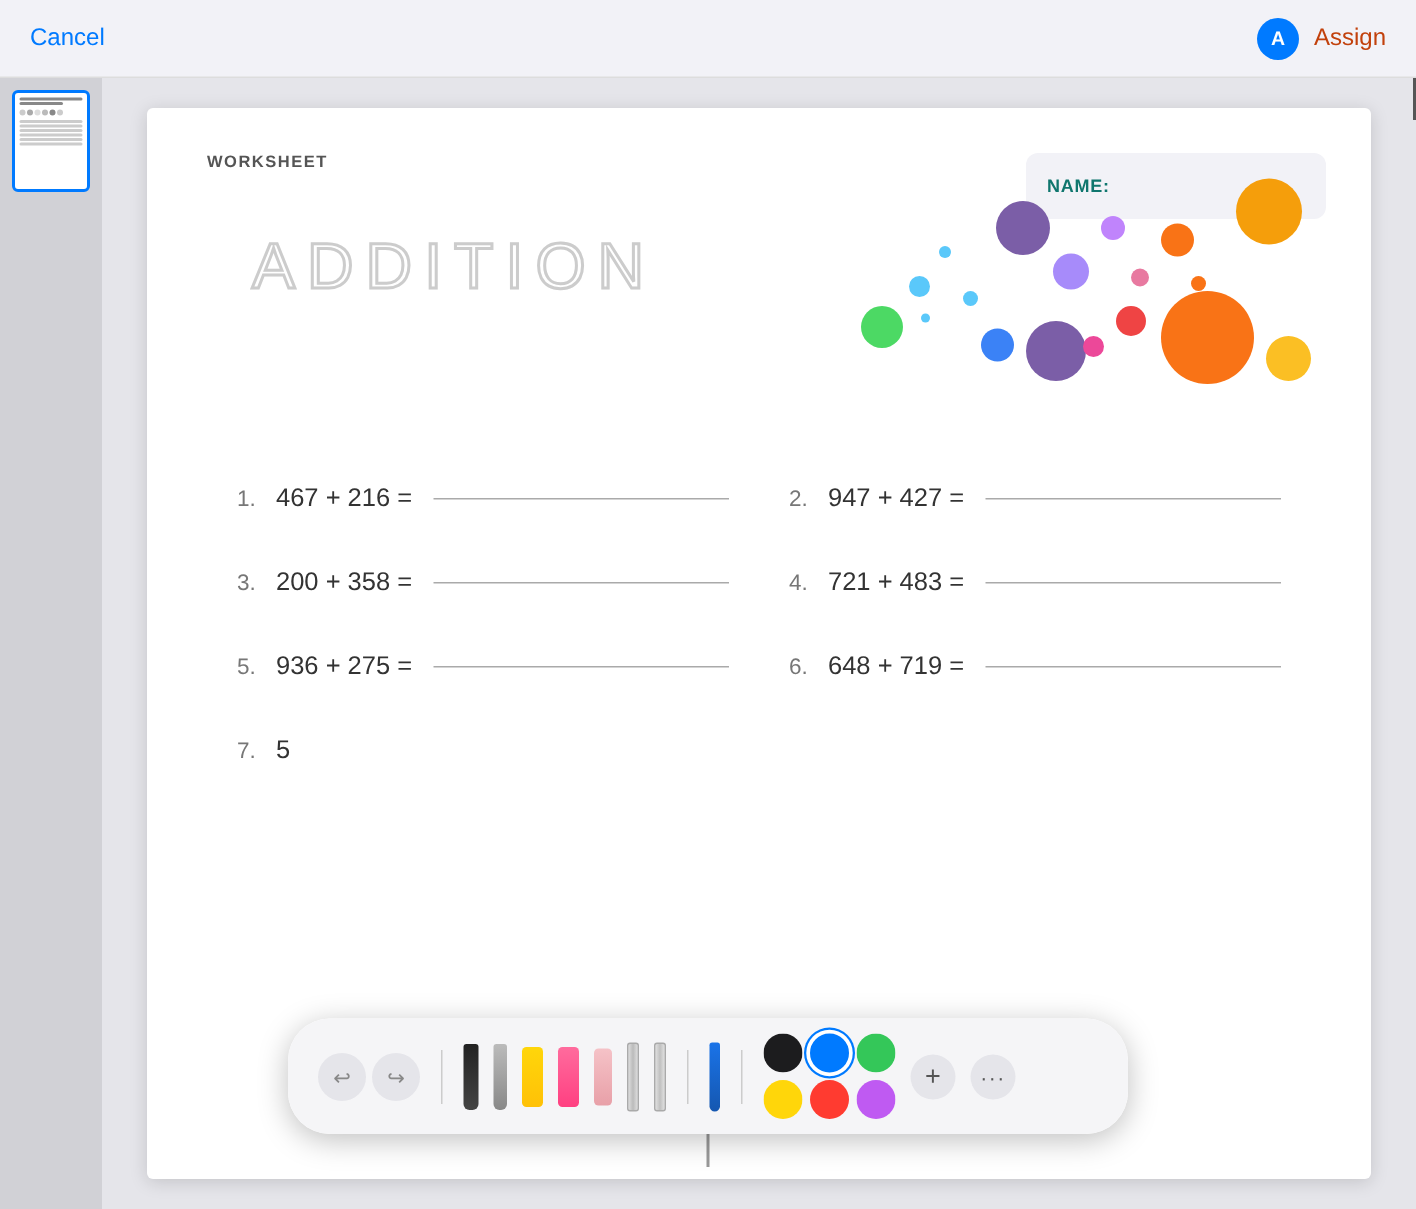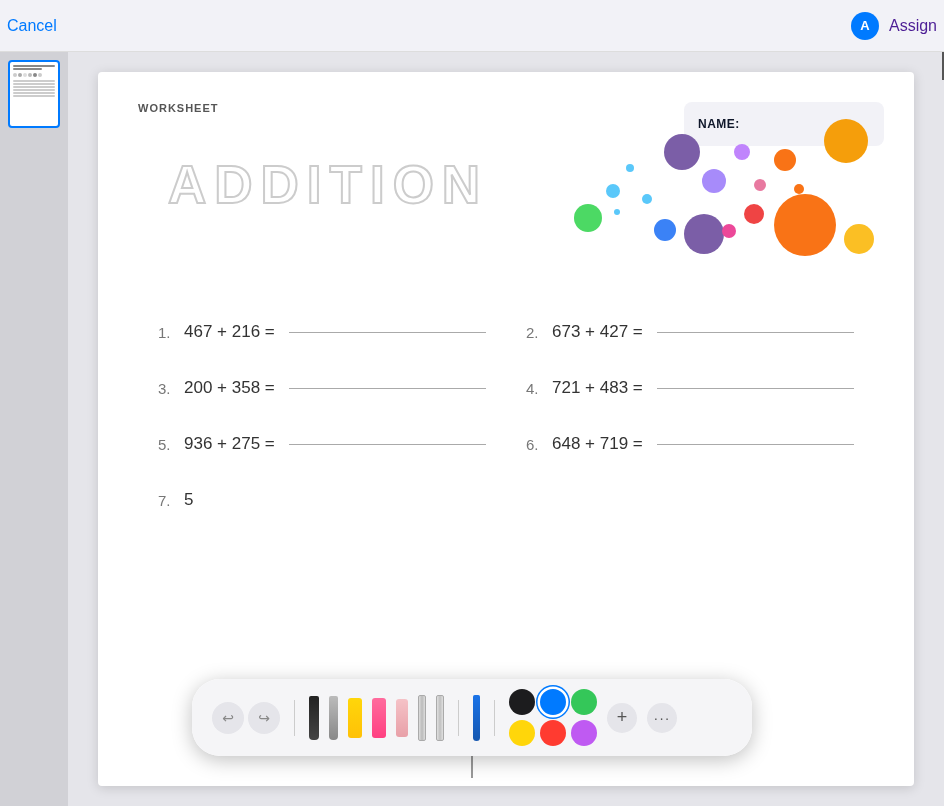--- a/index.html
+++ b/index.html
@@ -12,21 +12,21 @@
       position: relative;
     }
 
     
     .top-bar {
       background: #f2f2f7;
       height: 52px;
       display: flex;
       align-items: center;
       justify-content: space-between;
-      padding: 0 7px;
+      padding: 0 20px;
       position: relative;
       z-index: 10;
       border-bottom: 1px solid #ddd;
     }
     .top-bar-title {
       position: absolute;
       left: 50%;
       transform: translateX(-50%);
       font-size: 15px;
       font-weight: 500;
@@ -52,21 +52,21 @@
       border-radius: 50%;
       display: flex;
       align-items: center;
       justify-content: center;
       color: white;
       font-size: 13px;
       font-weight: 600;
     }
     .assign-btn {
       font-size: 16px;
-      color: #4c1d95;
+      color: #c2410c;
       background: none;
       border: none;
       cursor: pointer;
       font-weight: 500;
     }
 
     
     .main-area {
       display: flex;
       height: calc(806px - 52px);
@@ -165,36 +165,36 @@
       height: 44px;
       background: #f2f2f7;
       border-radius: 8px;
       display: flex;
       align-items: center;
       padding: 0 14px;
     }
     .name-label {
       font-size: 12px;
       font-weight: 600;
-      color: #0f172a;
+      color: #0f766e;
       letter-spacing: 0.5px;
     }
 
     
     .addition-watermark-area {
       display: flex;
       margin-top: 10px;
       margin-bottom: 20px;
       position: relative;
       min-height: 160px;
     }
 
     .addition-watermark {
-      font-size: 53px;
-      font-weight: 700;
+      font-size: 43px;
+      font-weight: 400;
       color: transparent;
       -webkit-text-stroke: 2px #ccc;
       letter-spacing: 8px;
       position: absolute;
       left: 30px;
       top: 30px;
       user-select: none;
     }
 
     
@@ -442,21 +442,21 @@
       </div>
 
       <div class="problems-grid" id="problems-grid">
           <div class="problem-row">
     <span class="problem-number">1.</span>
     <span class="problem-text">467 + 216 =</span>
     <div class="answer-line"></div>
   </div>
           <div class="problem-row">
     <span class="problem-number">2.</span>
-    <span class="problem-text">673 + 427 =</span>
+    <span class="problem-text">947 + 427 =</span>
     <div class="answer-line"></div>
   </div>
           <div class="problem-row">
     <span class="problem-number">3.</span>
     <span class="problem-text">200 + 358 =</span>
     <div class="answer-line"></div>
   </div>
           <div class="problem-row">
     <span class="problem-number">4.</span>
     <span class="problem-text">721 + 483 =</span>

